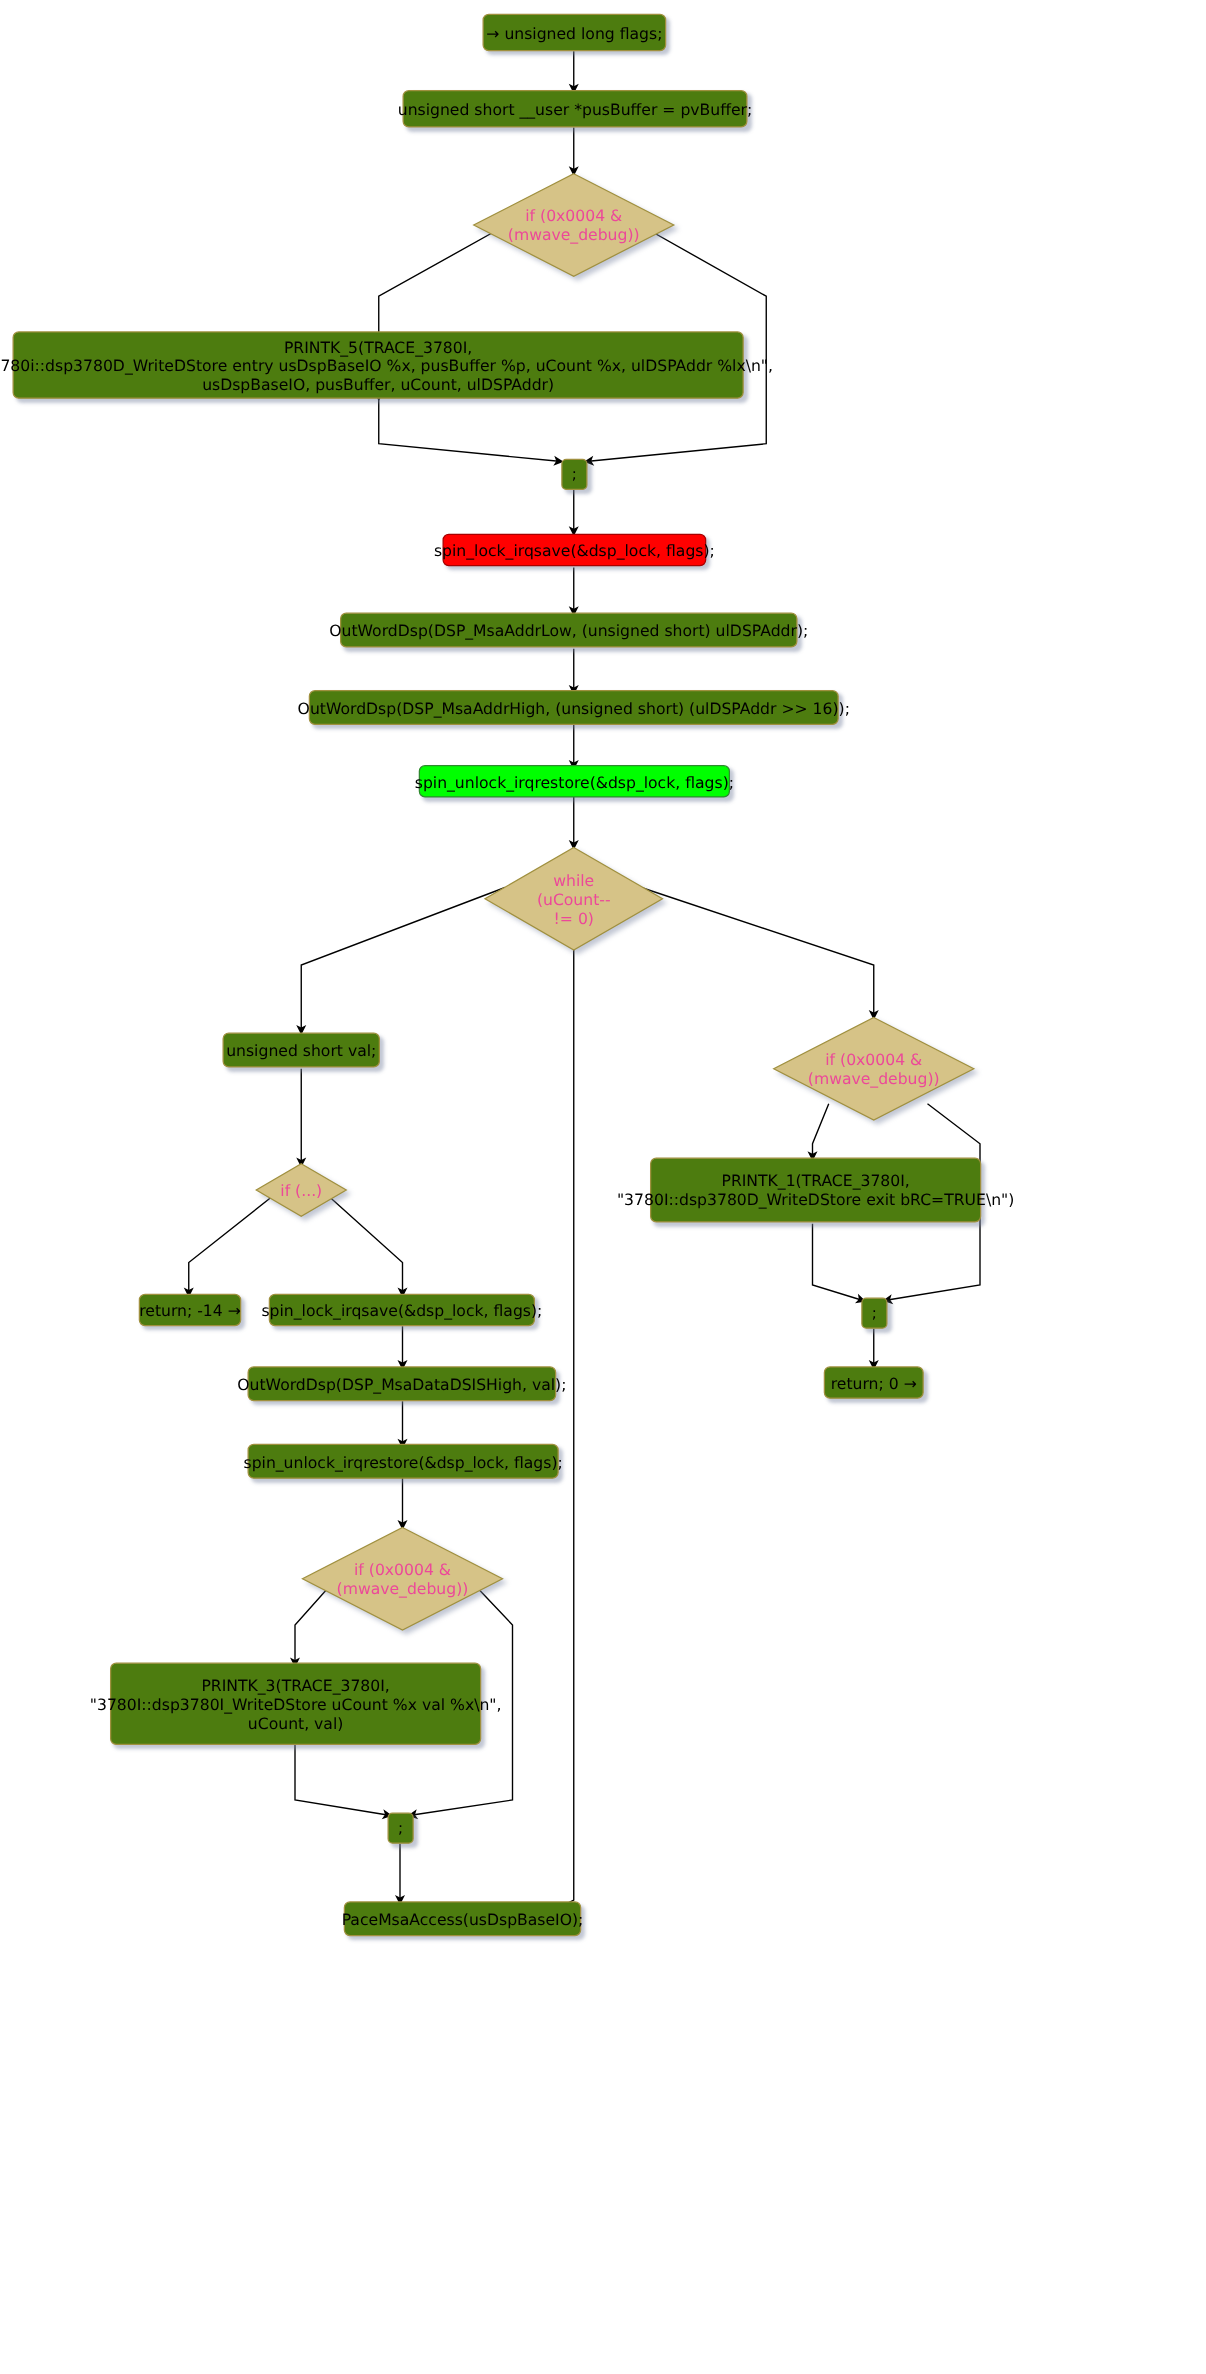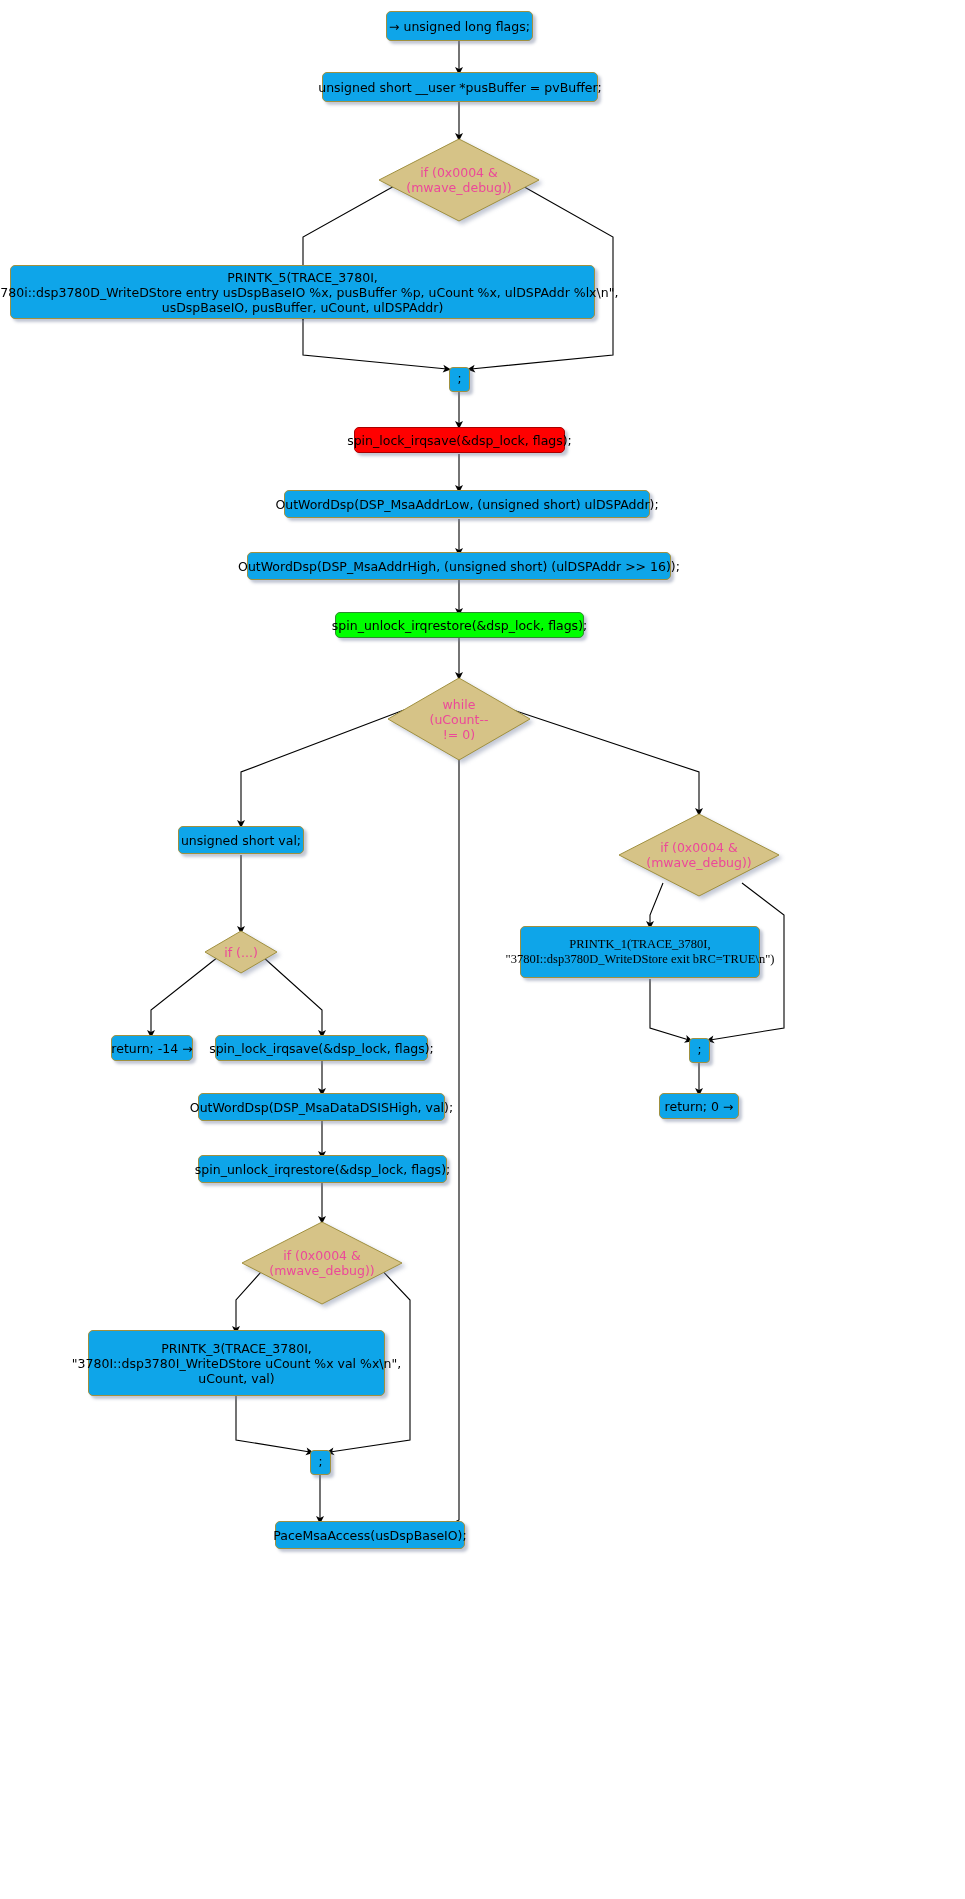--- a/index.html
+++ b/index.html
@@ -16,21 +16,21 @@
     box-sizing:border-box;
     display:flex;align-items:center;justify-content:center;
     text-align:center;
     color:#000000;
     font-size:12.5px;
     line-height:15px;
     white-space:pre;
     z-index:5;
   }
   .rect{
-    background:#0ea5e9;
+    background:#4d7c0f;
     border:1px solid #A0903F;
     border-radius:5px;
     box-shadow:3px 3px 3px rgba(120,130,160,0.45);
     padding:4px 9px;
   }
   .rect.red{background:#FF0000;border:1px solid #A80000;}
   .rect.green{background:#00FF00;border:1px solid #2E8B2E;}
   .rect.tiny{padding:2px 6px;font-size:12px;border-radius:4px;}
 
   
@@ -137,21 +137,21 @@
   </div>
 
   <div class="node rect tiny" style="left:449px;top:367px;width:21px;height:25px;">
     <span>;</span>
   </div>
 
   <div class="node rect red" style="left:354px;top:427px;width:211px;height:26px;">
     <span>spin_lock_irqsave(&amp;dsp_lock, flags);</span>
   </div>
 
-  <div class="node rect" style="left:284px;top:490px;width:366px;height:28px;">
+  <div class="node rect" style="left:272px;top:490px;width:366px;height:28px;">
     <span>OutWordDsp(DSP_MsaAddrLow, (unsigned short) ulDSPAddr);</span>
   </div>
 
   <div class="node rect" style="left:247px;top:552px;width:424px;height:28px;">
     <span>OutWordDsp(DSP_MsaAddrHigh, (unsigned short) (ulDSPAddr &gt;&gt; 16));</span>
   </div>
 
   <div class="node rect green" style="left:335px;top:612px;width:249px;height:26px;">
     <span>spin_unlock_irqrestore(&amp;dsp_lock, flags);</span>
   </div>
@@ -215,21 +215,21 @@
   </div>
 
   <div class="dia" style="left:617px;top:812px;width:164px;height:86px;">
     <svg width="164" height="86">
       <polygon points="82,2 162,43 82,84 2,43" fill="#D6C387" stroke="#A0903F" stroke-width="1" style="filter:drop-shadow(3px 3px 2px rgba(120,130,160,0.45));"></polygon>
     </svg>
     <div class="dtext">if (0x0004 &amp;
 (mwave_debug))</div>
   </div>
 
-  <div class="node rect" style="left:520px;top:926px;width:240px;height:52px;font-family:Liberation Serif, serif;">
+  <div class="node rect" style="left:520px;top:926px;width:265px;height:52px;">
     <span style="white-space:pre;">PRINTK_1(TRACE_3780I,
 "3780I::dsp3780D_WriteDStore exit bRC=TRUE\n")</span>
   </div>
 
   <div class="node rect tiny" style="left:689px;top:1038px;width:21px;height:25px;">
     <span>;</span>
   </div>
 
   <div class="node rect" style="left:659px;top:1093px;width:80px;height:26px;">
     <span>return; 0 →</span>

